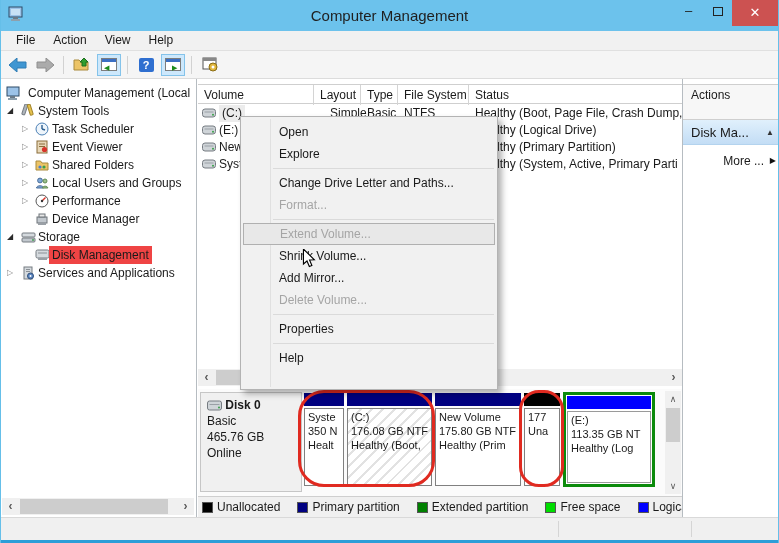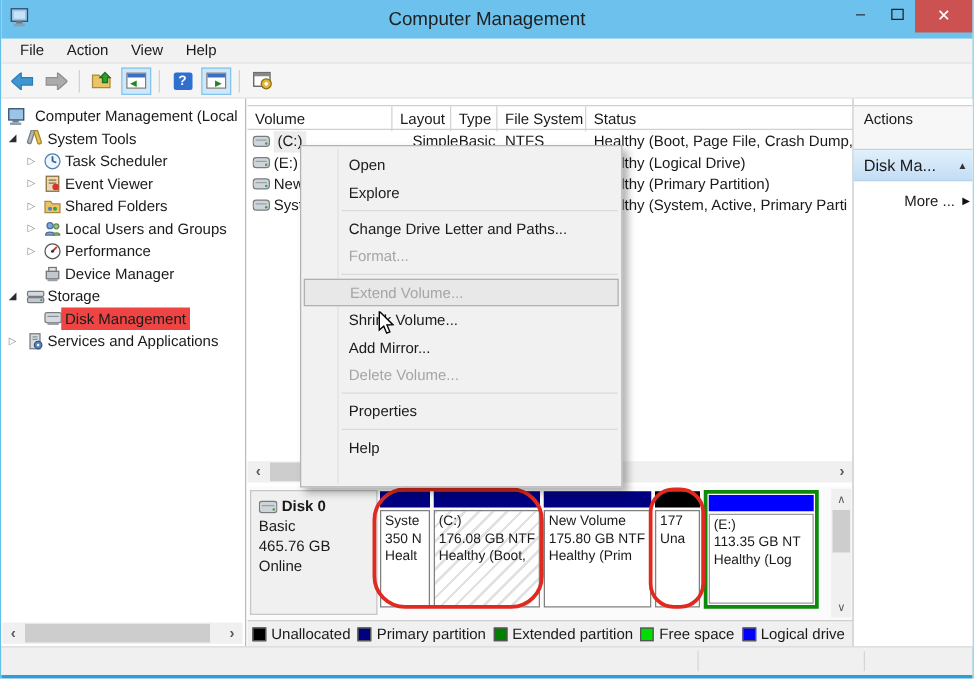--- a/index.html
+++ b/index.html
@@ -72,21 +72,21 @@
   .pbody.hatch { background:repeating-linear-gradient(135deg,#e2e2e2 0 2px,#ffffff 2px 8px); }
   .part.greenframe { border:3px solid #0b8a0b; padding:1px; background:#fff; }
   .part.greenframe .pbody { height:72px; }
   .vscroll { position:absolute; right:1px; top:2px; width:16px; height:103px; background:#f0f0f0; }
   .vscroll .arrow { position:absolute; left:0; width:16px; height:16px; text-align:center; font-size:9px; color:#5a5a5a; line-height:16px; }
   .vscroll .thumb { position:absolute; left:1px; width:14px; background:#cdcdcd; }
   .annot { position:absolute; border:3px solid #e02a20; border-radius:26px; z-index:30; }
 
   
   .legend { position:absolute; left:197px; top:417px; width:484px; height:21px; background:#f0f0f0; border-top:1px solid #cfcfcf; display:flex; align-items:center; padding-left:4px; overflow:hidden; white-space:nowrap; }
-  .lgitem { display:flex; align-items:center; margin-right:6px; }
+  .lgitem { display:flex; align-items:center; margin-right:17px; }
   .lgswatch { width:11px; height:11px; margin-right:4px; border:1px solid #555; }
 
   
   .actions { position:absolute; left:682px; top:0; width:97px; height:438px; background:#fff; }
   .actions .ahdr { height:36px; line-height:20px; font-weight:normal; padding-left:8px; margin-top:5px; border-top:1px solid #cfcfcf; border-bottom:1px solid #cfcfcf; background:#f7f7f7; }
   .asection { position:relative; height:25px; line-height:25px; padding-left:8px; font-size:13px; background:linear-gradient(#e0f0fc,#c3ddf5); border-bottom:1px solid #b3d3ee; }
   .asection .caret { position:absolute; right:6px; top:0; font-size:8px; color:#333; }
   .amore { position:relative; height:20px; line-height:20px; margin-top:6px; text-align:right; padding-right:16px; }
   .amore .caret { position:absolute; right:4px; top:0; font-size:8px; color:#111; }
 

